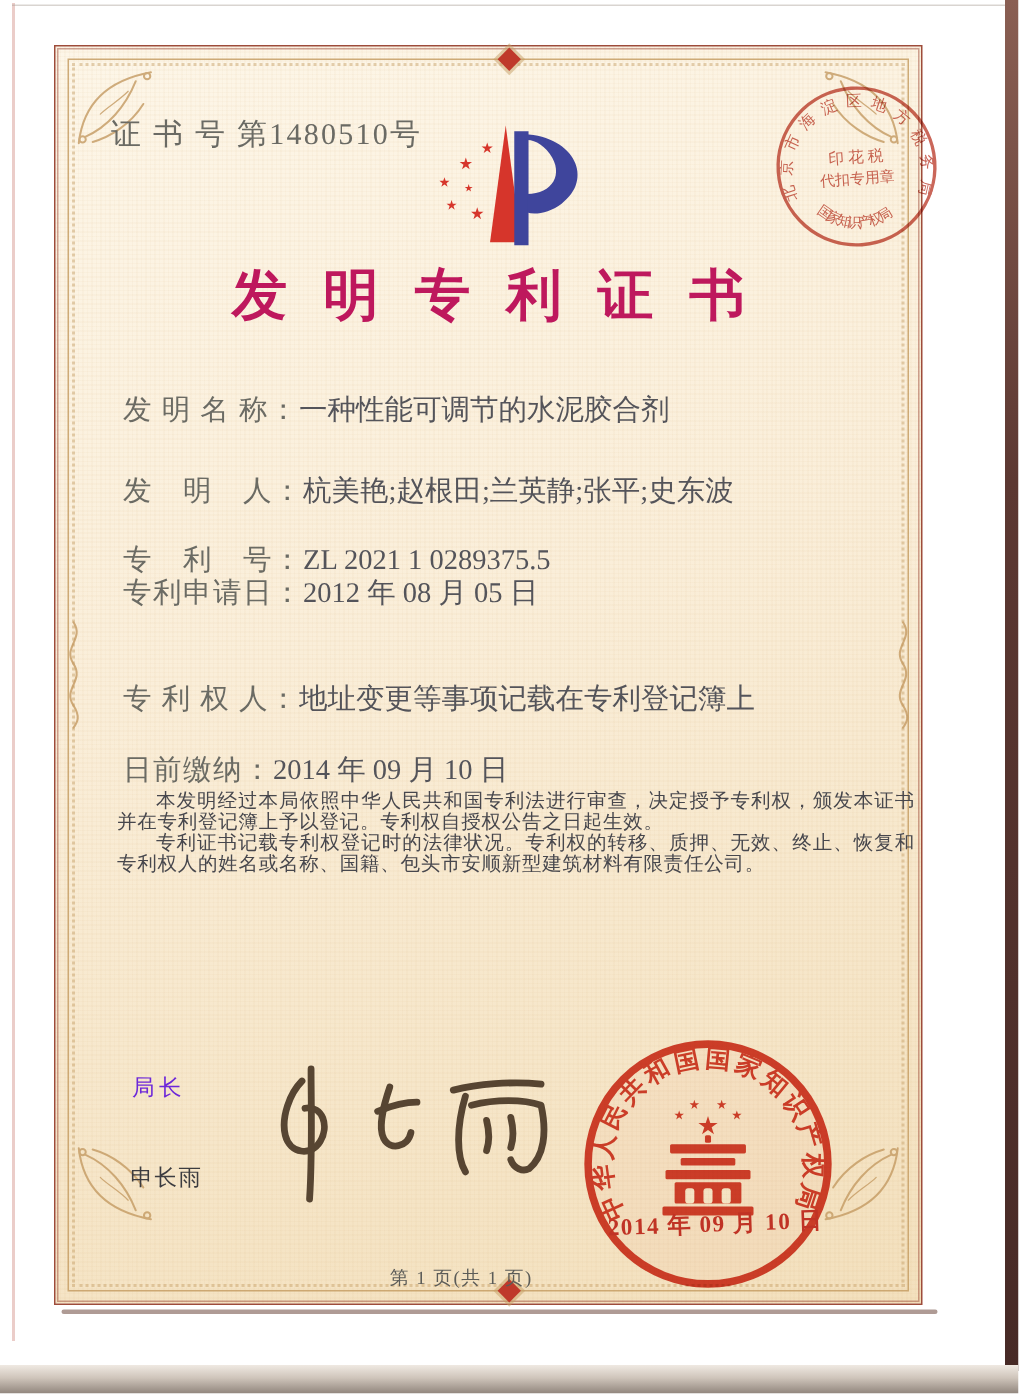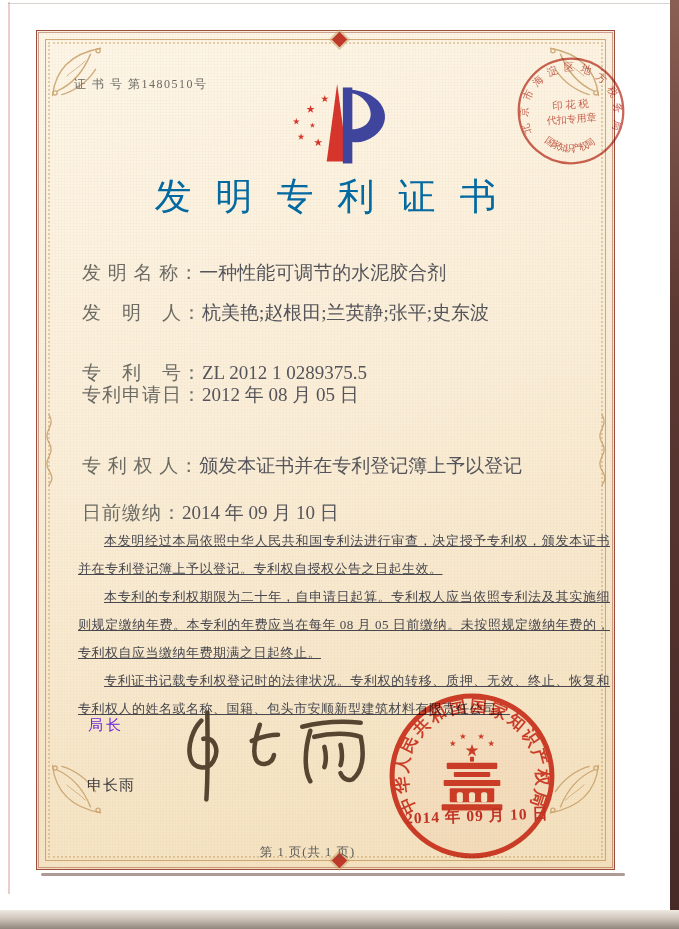--- a/index.html
+++ b/index.html
@@ -37,37 +37,37 @@
   .c-br{left:547px;top:763px;transform:scale(-1,-1);}
   .scroll{position:absolute;width:74px;height:16px;z-index:2;}
   .s-left{left:12px;top:442px;transform:rotate(90deg);}
   .s-right{left:565px;top:442px;transform:rotate(90deg);}
   .diamond{position:absolute;width:11px;height:11px;background:#bf392b;transform:rotate(45deg);
     box-shadow:0 0 0 2px rgba(197,158,100,.5);z-index:3;}
   .d-top{left:334px;top:34px;}
   .d-bottom{left:334px;top:855px;}
 
   
-  .cert-number{position:absolute;left:74px;top:76px;font-size:12px;letter-spacing:1.5px;color:#6a6a64;z-index:3;}
+  .cert-number{position:absolute;left:74px;top:76px;font-size:20px;letter-spacing:1.5px;color:#6a6a64;z-index:3;}
   .logo{position:absolute;left:283px;top:78px;width:114px;height:94px;z-index:3;}
   .tax-seal{position:absolute;left:514px;top:54px;width:114px;height:114px;z-index:5;
     mix-blend-mode:multiply;opacity:.92;transform:rotate(-4deg);}
   .title{position:absolute;left:36px;top:172px;width:579px;text-align:center;z-index:3;
-    font-size:37px;font-weight:400;color:#0369a1;}
+    font-size:37px;font-weight:700;color:#be185d;}
   .title span{letter-spacing:24px;margin-right:-24px;}
 
   
   .field{position:absolute;left:82px;width:520px;z-index:3;font-size:19px;white-space:nowrap;}
   .flabel{color:#6b6b64;letter-spacing:1px;}
   .fvalue{color:#54545a;}
 
   
   .paras{position:absolute;left:78px;top:527px;width:532px;z-index:3;}
-  .paras p{margin:0;text-indent:2em;font-size:13px;line-height:28px;color:#47474d;
-    text-align:justify;letter-spacing:.5px;text-decoration:underline;}
+  .paras p{margin:0;text-indent:2em;font-size:13px;line-height:14px;color:#47474d;
+    text-align:justify;letter-spacing:.5px;}
 
   
   .dir-title{position:absolute;left:88px;top:716px;font-size:15px;letter-spacing:3px;color:#6d28d9;z-index:3;}
   .dir-name{position:absolute;left:87px;top:776px;font-size:15px;letter-spacing:1px;color:#3c3c40;z-index:3;text-align:right;}
   .sign{position:absolute;left:163px;top:706px;width:232px;height:102px;z-index:4;}
   .office-seal{position:absolute;left:386px;top:690px;width:172px;height:172px;z-index:5;
     mix-blend-mode:multiply;opacity:.95;}
   .seal-date{position:absolute;left:392px;top:806px;width:170px;text-align:center;z-index:6;
     font-size:15.5px;font-weight:bold;color:#c03325;letter-spacing:1px;transform:rotate(-2deg);}
   .page-info{position:absolute;left:36px;top:844px;width:543px;text-align:center;z-index:3;
@@ -156,39 +156,38 @@
     <text x="60" y="72" text-anchor="middle" font-size="10.5" fill="#c65a4c">代扣专用章</text>
   </svg>
 
   <div class="title">
     <span>发明专利证书</span>
   </div>
 
   <div class="field" style="top:260px">
     <span class="flabel">发 明 名 称：</span><span class="fvalue">一种性能可调节的水泥胶合剂</span>
   </div>
-  <div class="field" style="top:300px">
+  <div class="field" style="top:314px">
     <span class="flabel">发　明　人：</span><span class="fvalue">杭美艳;赵根田;兰英静;张平;史东波</span>
   </div>
   <div class="field" style="top:360px">
-    <span class="flabel">专　利　号：</span><span class="fvalue">ZL 2012 1 0289375.5</span>
+    <span class="flabel">专　利　号：</span><span class="fvalue">ZL 2021 1 0289375.5</span>
   </div>
   <div class="field" style="top:382px">
     <span class="flabel">专利申请日：</span><span class="fvalue">2012 年 08 月 05 日</span>
   </div>
   <div class="field" style="top:453px">
-    <span class="flabel">专 利 权 人：</span><span class="fvalue">颁发本证书并在专利登记簿上予以登记</span>
+    <span class="flabel">专 利 权 人：</span><span class="fvalue">地址变更等事项记载在专利登记簿上</span>
   </div>
   <div class="field" style="top:500px">
     <span class="flabel">日前缴纳：</span><span class="fvalue">2014 年 09 月 10 日</span>
   </div>
 
   <div class="paras">
     <p>本发明经过本局依照中华人民共和国专利法进行审查，决定授予专利权，颁发本证书并在专利登记簿上予以登记。专利权自授权公告之日起生效。</p>
-    <p>本专利的专利权期限为二十年，自申请日起算。专利权人应当依照专利法及其实施细则规定缴纳年费。本专利的年费应当在每年 08 月 05 日前缴纳。未按照规定缴纳年费的，专利权自应当缴纳年费期满之日起终止。</p>
     <p>专利证书记载专利权登记时的法律状况。专利权的转移、质押、无效、终止、恢复和专利权人的姓名或名称、国籍、包头市安顺新型建筑材料有限责任公司。</p>
   </div>
 
   <div class="dir-title">局长</div>
   <div class="dir-name">申长雨</div>
 
   <svg class="sign" viewBox="0 0 230 100">
     <g fill="none" stroke="#4a3826" stroke-width="4.5" stroke-linecap="round" stroke-linejoin="round" opacity="0.92">
       <path d="M38,14 C30,22 24,38 27,50 C30,62 44,64 50,54 C56,44 52,30 40,32"></path>
       <path d="M44,6 C44,30 45,62 43,92"></path>

